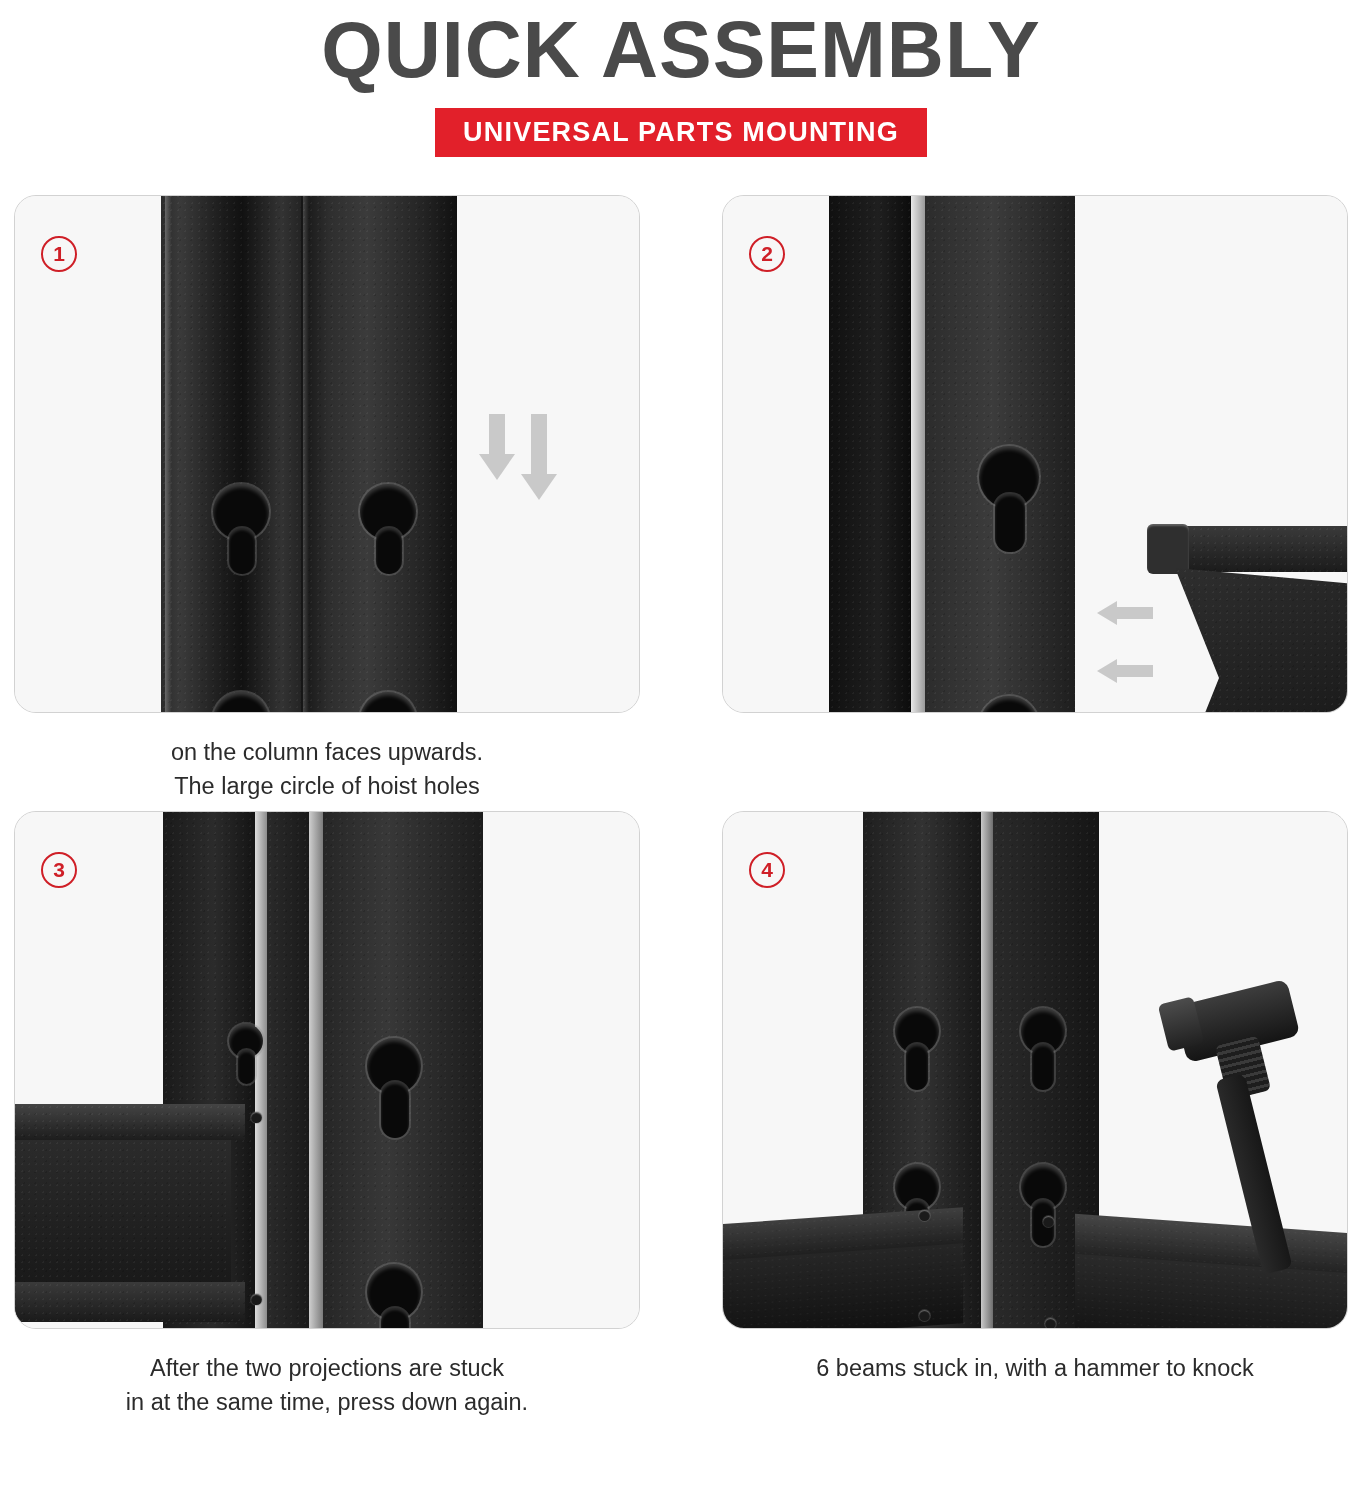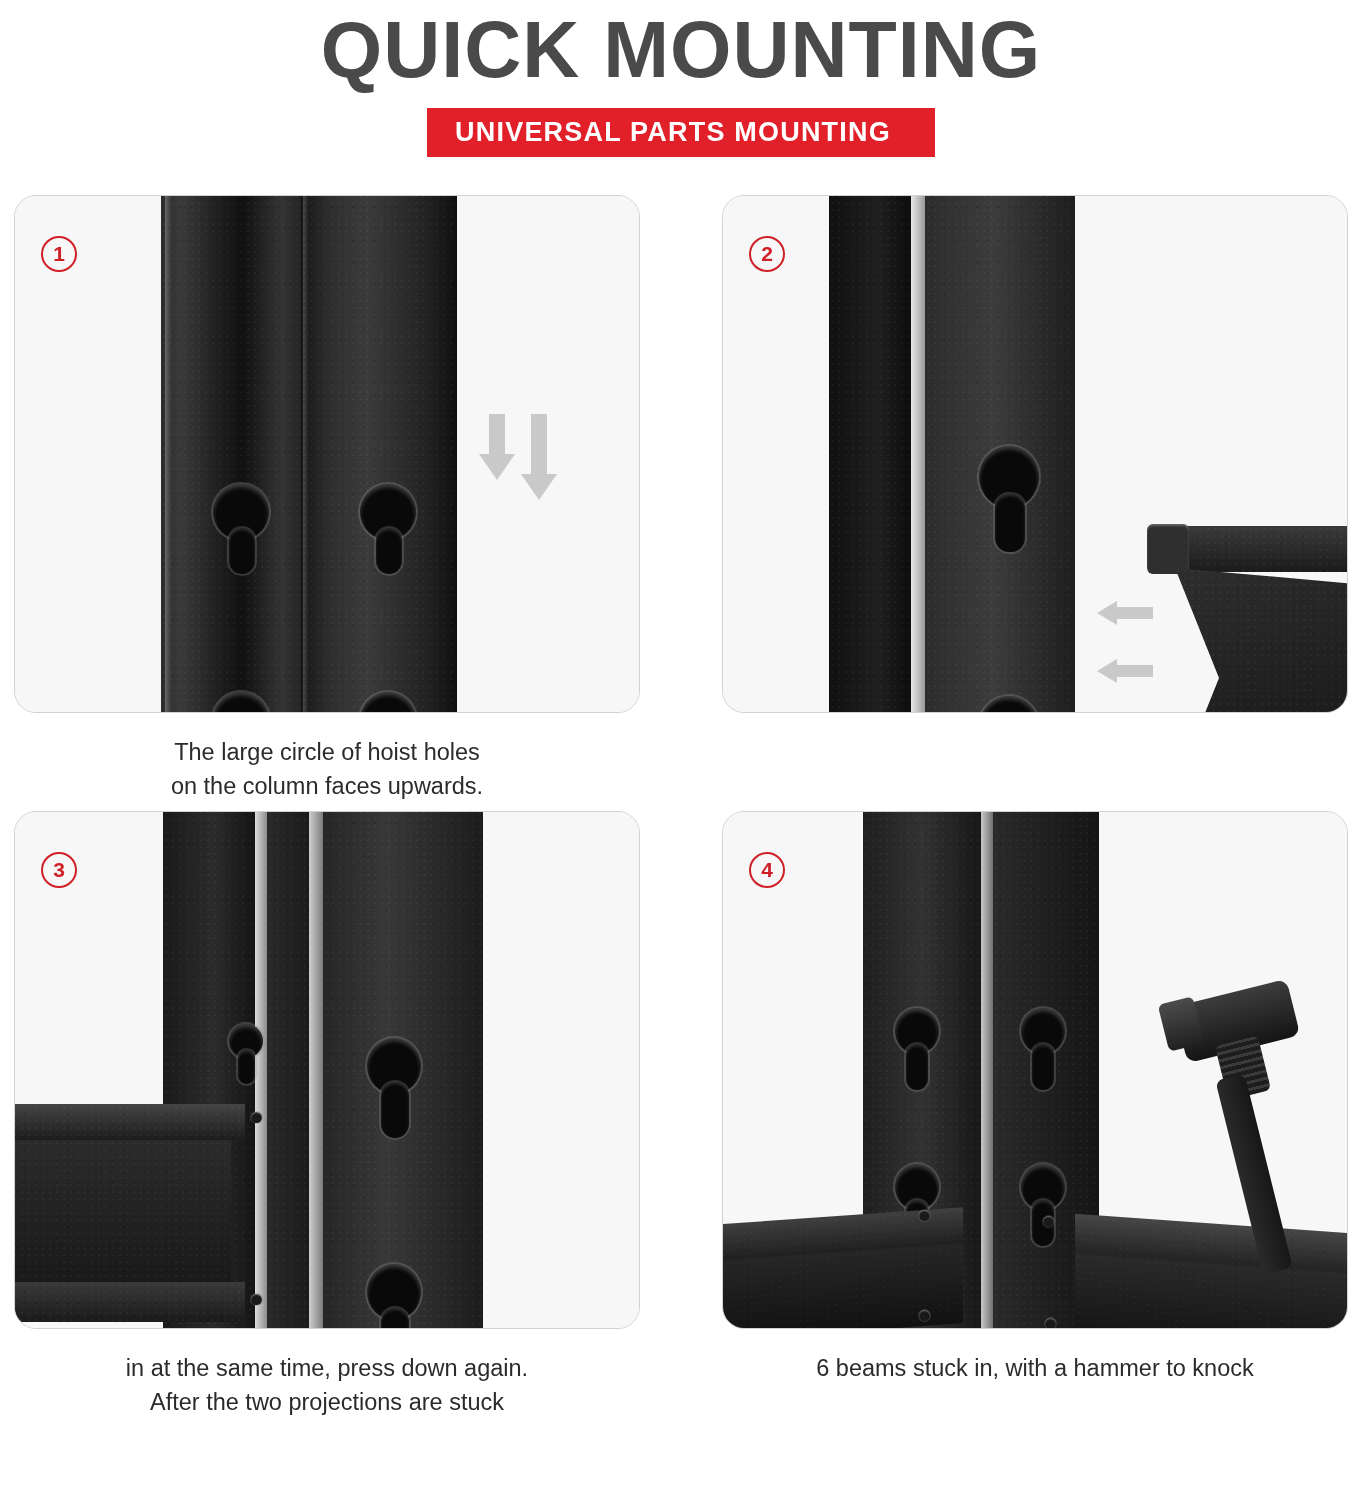--- a/index.html
+++ b/index.html
@@ -33,21 +33,21 @@
     margin-top: 12px;
     display: flex;
     justify-content: center;
   }
   .subtitle {
     background: #e2202a;
     color: #ffffff;
     font-size: 27px;
     font-weight: bold;
     letter-spacing: 1.2px;
-    padding: 10px 44px 11px 28px;
+    padding: 10px 28px 11px 28px;
     line-height: 28px;
     display: inline-block;
   }
 
   
   .grid {
     position: relative;
     margin: 38px 14px 0 14px;
     display: grid;
     grid-template-columns: 1fr 1fr;
@@ -186,21 +186,21 @@
     background: repeating-linear-gradient(180deg,#3a3a3a 0 3px,#1d1d1d 3px 7px);
     border-radius: 6px;
   }
 </style>
 </head>
 <body>
 
 <div class="page">
 
   <div class="header">
-    <h1 class="title">QUICK MOUNTING</h1>
+    <h1 class="title">QUICK ASSEMBLY</h1>
     <div class="subtitle-wrap">
       <span class="subtitle">UNIVERSAL PARTS MOUNTING</span>
     </div>
   </div>
 
   <div class="grid">
 
     <div class="cell">
       <div class="panel">
         <div class="bg-light"></div>
@@ -239,22 +239,22 @@
           <div class="arrow-head-down" style="left:464px; top:258px;"></div>
         </div>
         <div>
           <div class="arrow-shaft" style="left:516px; top:218px; width:16px; height:64px;"></div>
           <div class="arrow-head-down" style="left:506px; top:278px;"></div>
         </div>
 
         <div class="badge">1</div>
       </div>
       <div class="caption">
+        <div>on the column faces upwards.</div>
         <div>The large circle of hoist holes</div>
-        <div>on the column faces upwards.</div>
       </div>
     </div>
 
     <div class="cell">
       <div class="panel">
         <div class="bg-light"></div>
 
         <div class="post" style="left:106px; top:-10px; width:82px; height:540px;
              background:linear-gradient(90deg,#101010,#1f1f1f 60%,#0c0c0c);">
           <div class="grain"></div>
@@ -348,22 +348,22 @@
         <div class="beam" style="left:-10px; top:470px; width:240px; height:40px;
              background:linear-gradient(180deg,#3a3a3a,#1a1a1a);">
           <div class="grain"></div>
         </div>
         <div class="rivet" style="left:236px; top:300px;"></div>
         <div class="rivet" style="left:236px; top:482px;"></div>
 
         <div class="badge">3</div>
       </div>
       <div class="caption">
+        <div>After the two projections are stuck</div>
         <div>in at the same time, press down again.</div>
-        <div>After the two projections are stuck</div>
       </div>
     </div>
 
     <div class="cell">
       <div class="panel">
         <div class="bg-light"></div>
 
         <div class="post" style="left:140px; top:-10px; width:118px; height:540px;
              background:linear-gradient(90deg,#1f1f1f,#323232 50%,#171717);">
           <div class="grain"></div>

